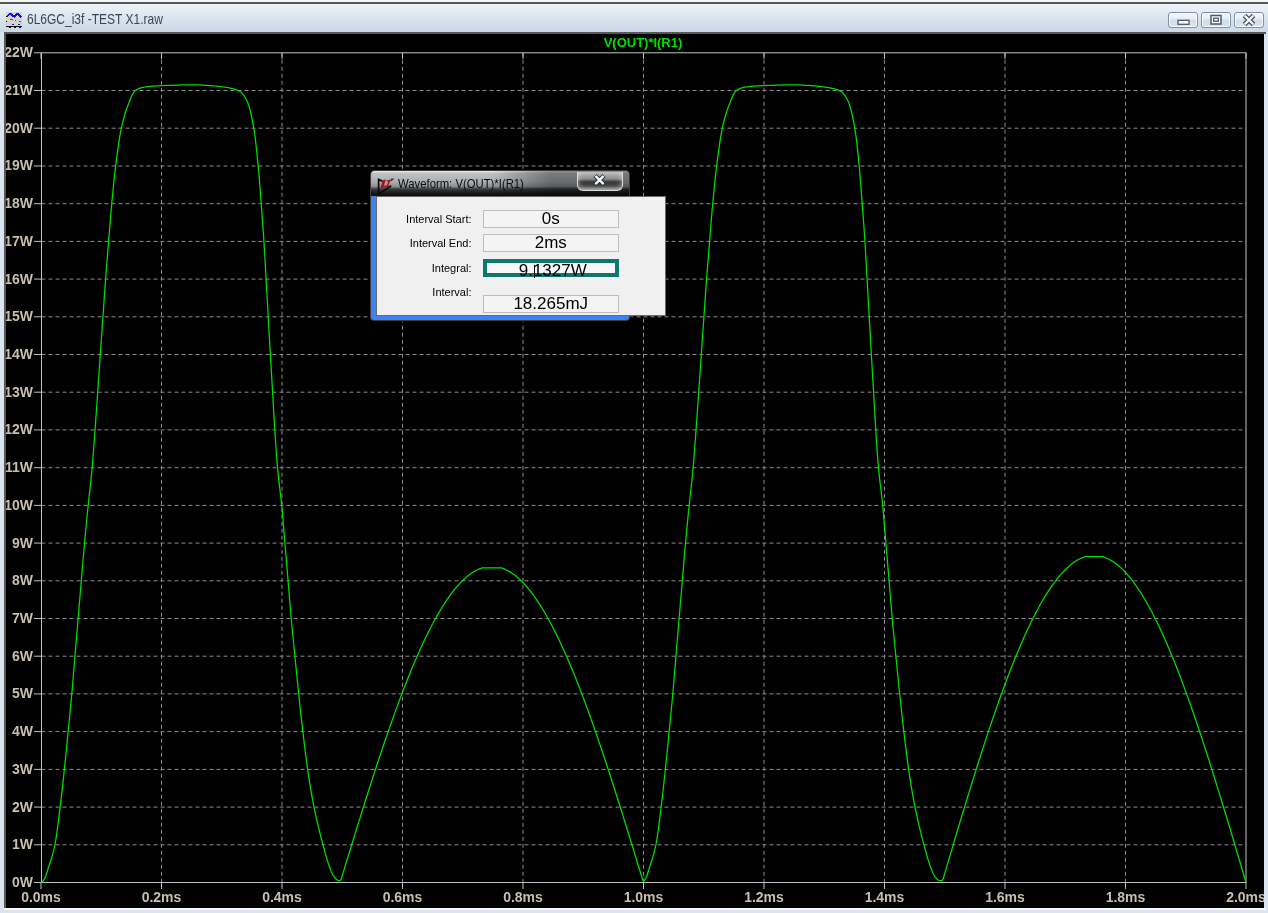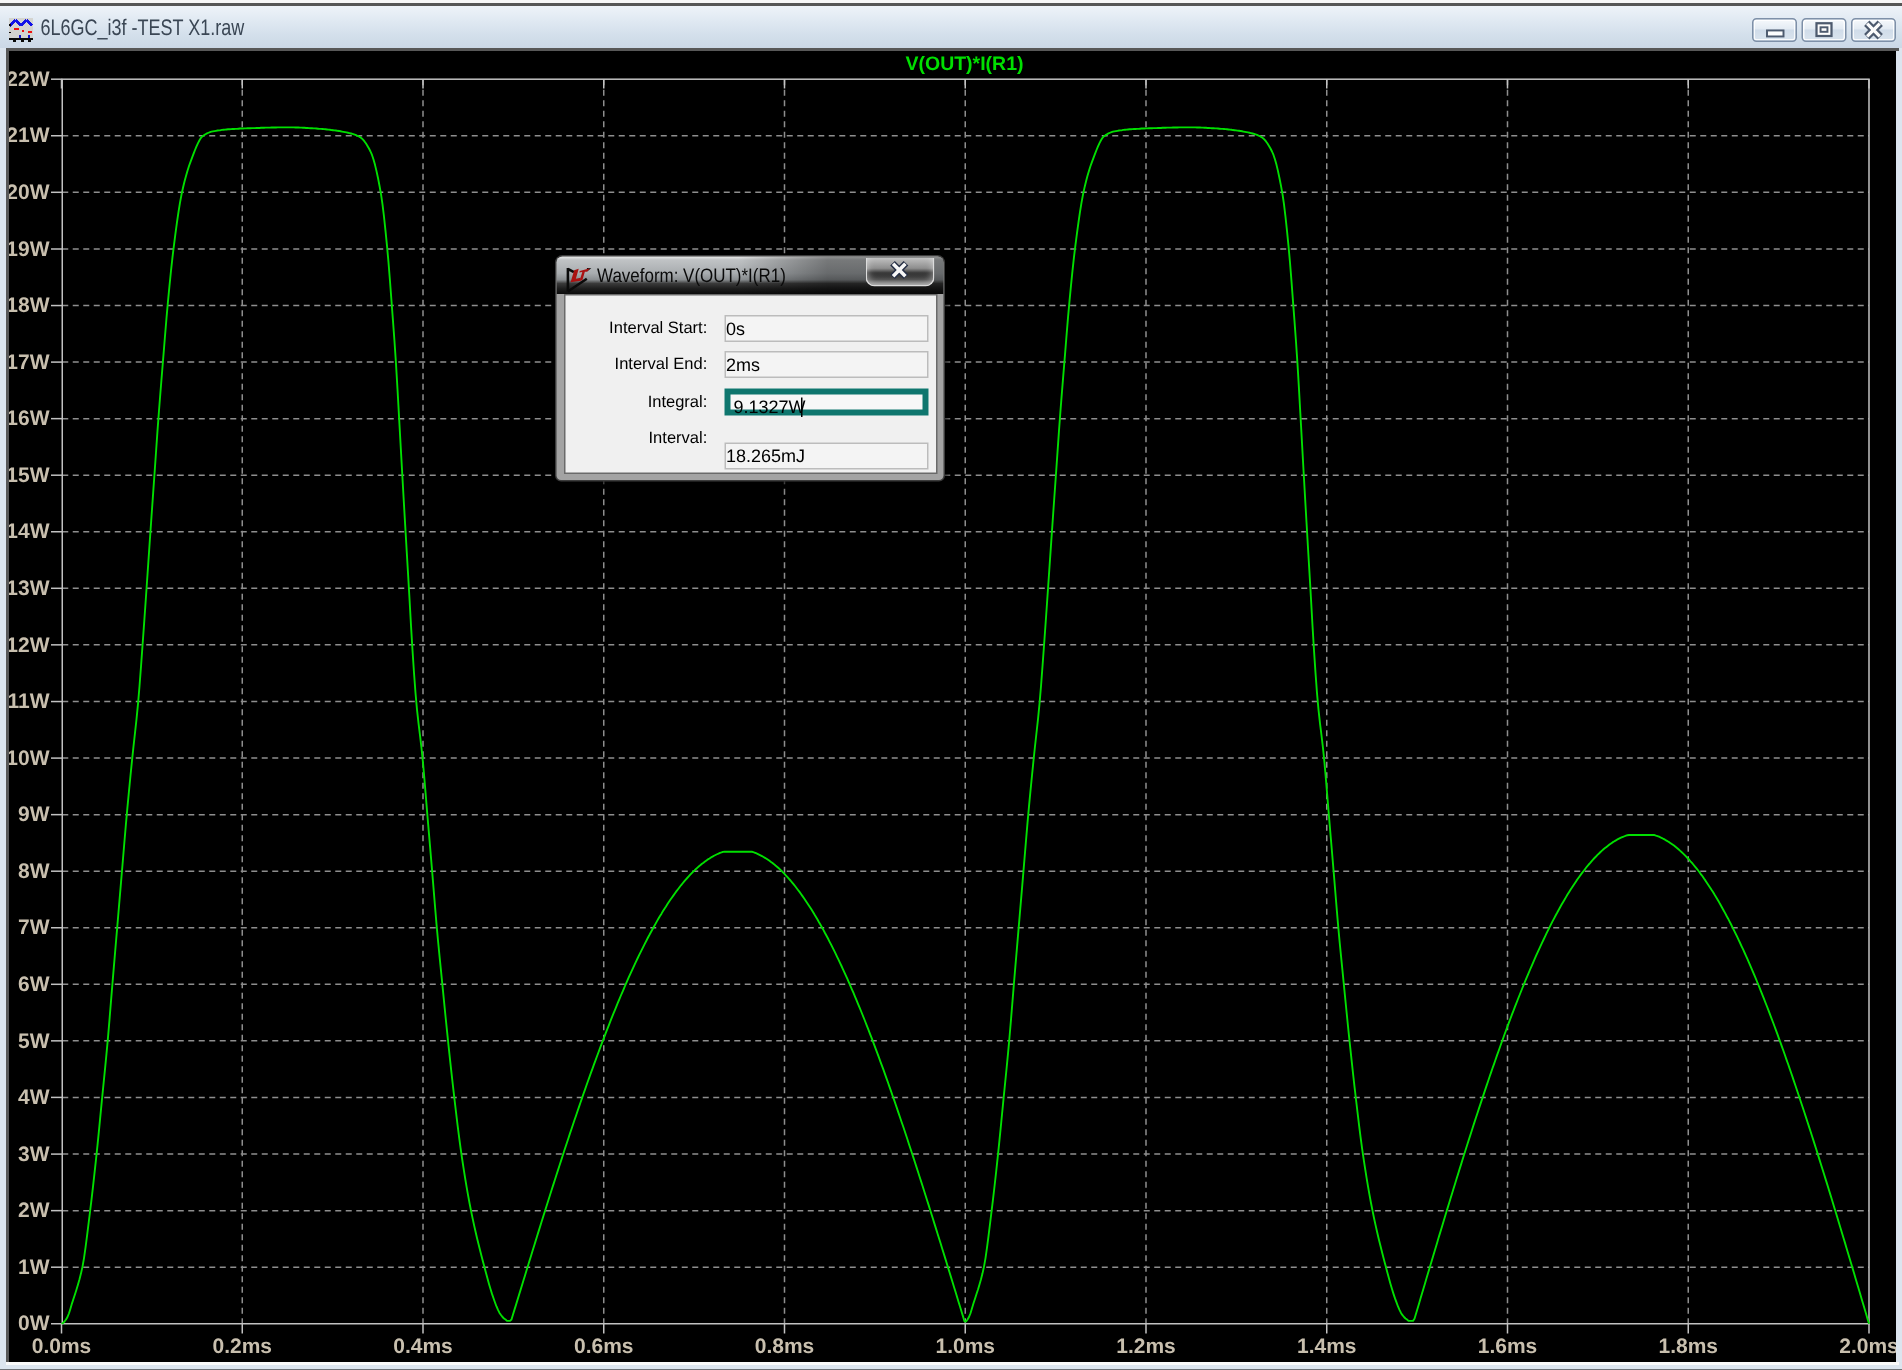--- a/index.html
+++ b/index.html
@@ -17,35 +17,35 @@
 .gd{stroke:#8e8e8e;stroke-width:1;stroke-dasharray:4 3;}
 .gs{stroke:#c2c2c2;stroke-width:1;}
 .yl{fill:#c8bfae;font-size:14px;font-weight:bold;text-anchor:end;}
 .xl{fill:#c8bfae;font-size:14px;font-weight:bold;text-anchor:middle;}
 .gt{fill:#00e000;font-size:13px;font-weight:bold;text-anchor:middle;}
 .wbtn{position:absolute;top:12px;width:30px;height:16px;border:1px solid #7e90a8;border-radius:3px;
  background:linear-gradient(180deg,#f6f9fc 0%,#e3ebf3 45%,#d0dce9 50%,#dae4ee 100%);
  box-shadow:inset 0 0 0 1px rgba(255,255,255,.85);box-sizing:border-box;}
 
 #dlg{position:absolute;left:371px;top:171px;width:258px;height:149px;
- background:#a3a3a3;border-radius:4px 4px 3px 3px;
+ background:#3b82f6;border-radius:4px 4px 3px 3px;
  box-shadow:0 0 0 1px #3c3c3c,2px 3px 6px rgba(0,0,0,.85);}
 #dtbar{position:absolute;left:0;top:0;width:258px;height:25px;border-radius:4px 4px 0 0;
  background:linear-gradient(90deg,rgba(0,0,0,0) 47%,rgba(0,0,0,0.38) 70%),
  linear-gradient(180deg,#ececec 0%,#c0c3c5 9%,#a8acaf 45%,#8a8e91 62%,#3a3a3a 72%,#1d1d1d 86%,#0c0c0c 100%);}
 #dtitle{position:absolute;left:27px;top:5px;font-size:13px;color:#0a0a0a;transform:scaleX(0.87);transform-origin:left top;white-space:nowrap;}
 #dclose{position:absolute;left:206px;top:0.5px;width:46px;height:19px;box-sizing:border-box;
  border:1px solid #dcdcdc;border-top:none;border-radius:0 0 6px 6px;
  background:linear-gradient(180deg,#c0c0c0 0%,#8e8e8e 38%,#383838 55%,#2a2a2a 80%,#6a6a6a 100%);
  box-shadow:inset 0 -3px 5px rgba(255,255,255,.5);}
 #dclient{position:absolute;left:5.5px;top:26px;width:247px;height:117.5px;
- background:#f0f0f0;box-shadow:0 0 0 1px #6a6a6a;}
+ background:#f0f0f0;box-shadow:0 0 0 1px #6a6a6a;padding-left:41px;}
 .fld{position:absolute;left:106.5px;width:135.5px;height:18px;box-sizing:border-box;
- background:#f4f4f4;border:1px solid #bcbcbc;font-size:12px;color:#000;
- line-height:16px;}
+ background:#f4f4f4;border:1px solid #bcbcbc;font-size:17px;color:#000;
+ text-align:center;line-height:16px;}
 .lbl{position:absolute;left:0;width:95px;height:18px;font-size:11px;color:#000;
  text-align:right;line-height:18px;}
 </style>
 </head>
 <body>
 <svg class="chart" width="1258" height="874.3" viewBox="6 33.5 1258 874.3">
 <rect x="6" y="33.5" width="1258" height="874.3" fill="#000"></rect>
 <line x1="41.5" y1="844.3" x2="1246" y2="844.3" class="gd"></line>
 <line x1="41.5" y1="806.6" x2="1246" y2="806.6" class="gd"></line>
 <line x1="41.5" y1="768.9" x2="1246" y2="768.9" class="gd"></line>

